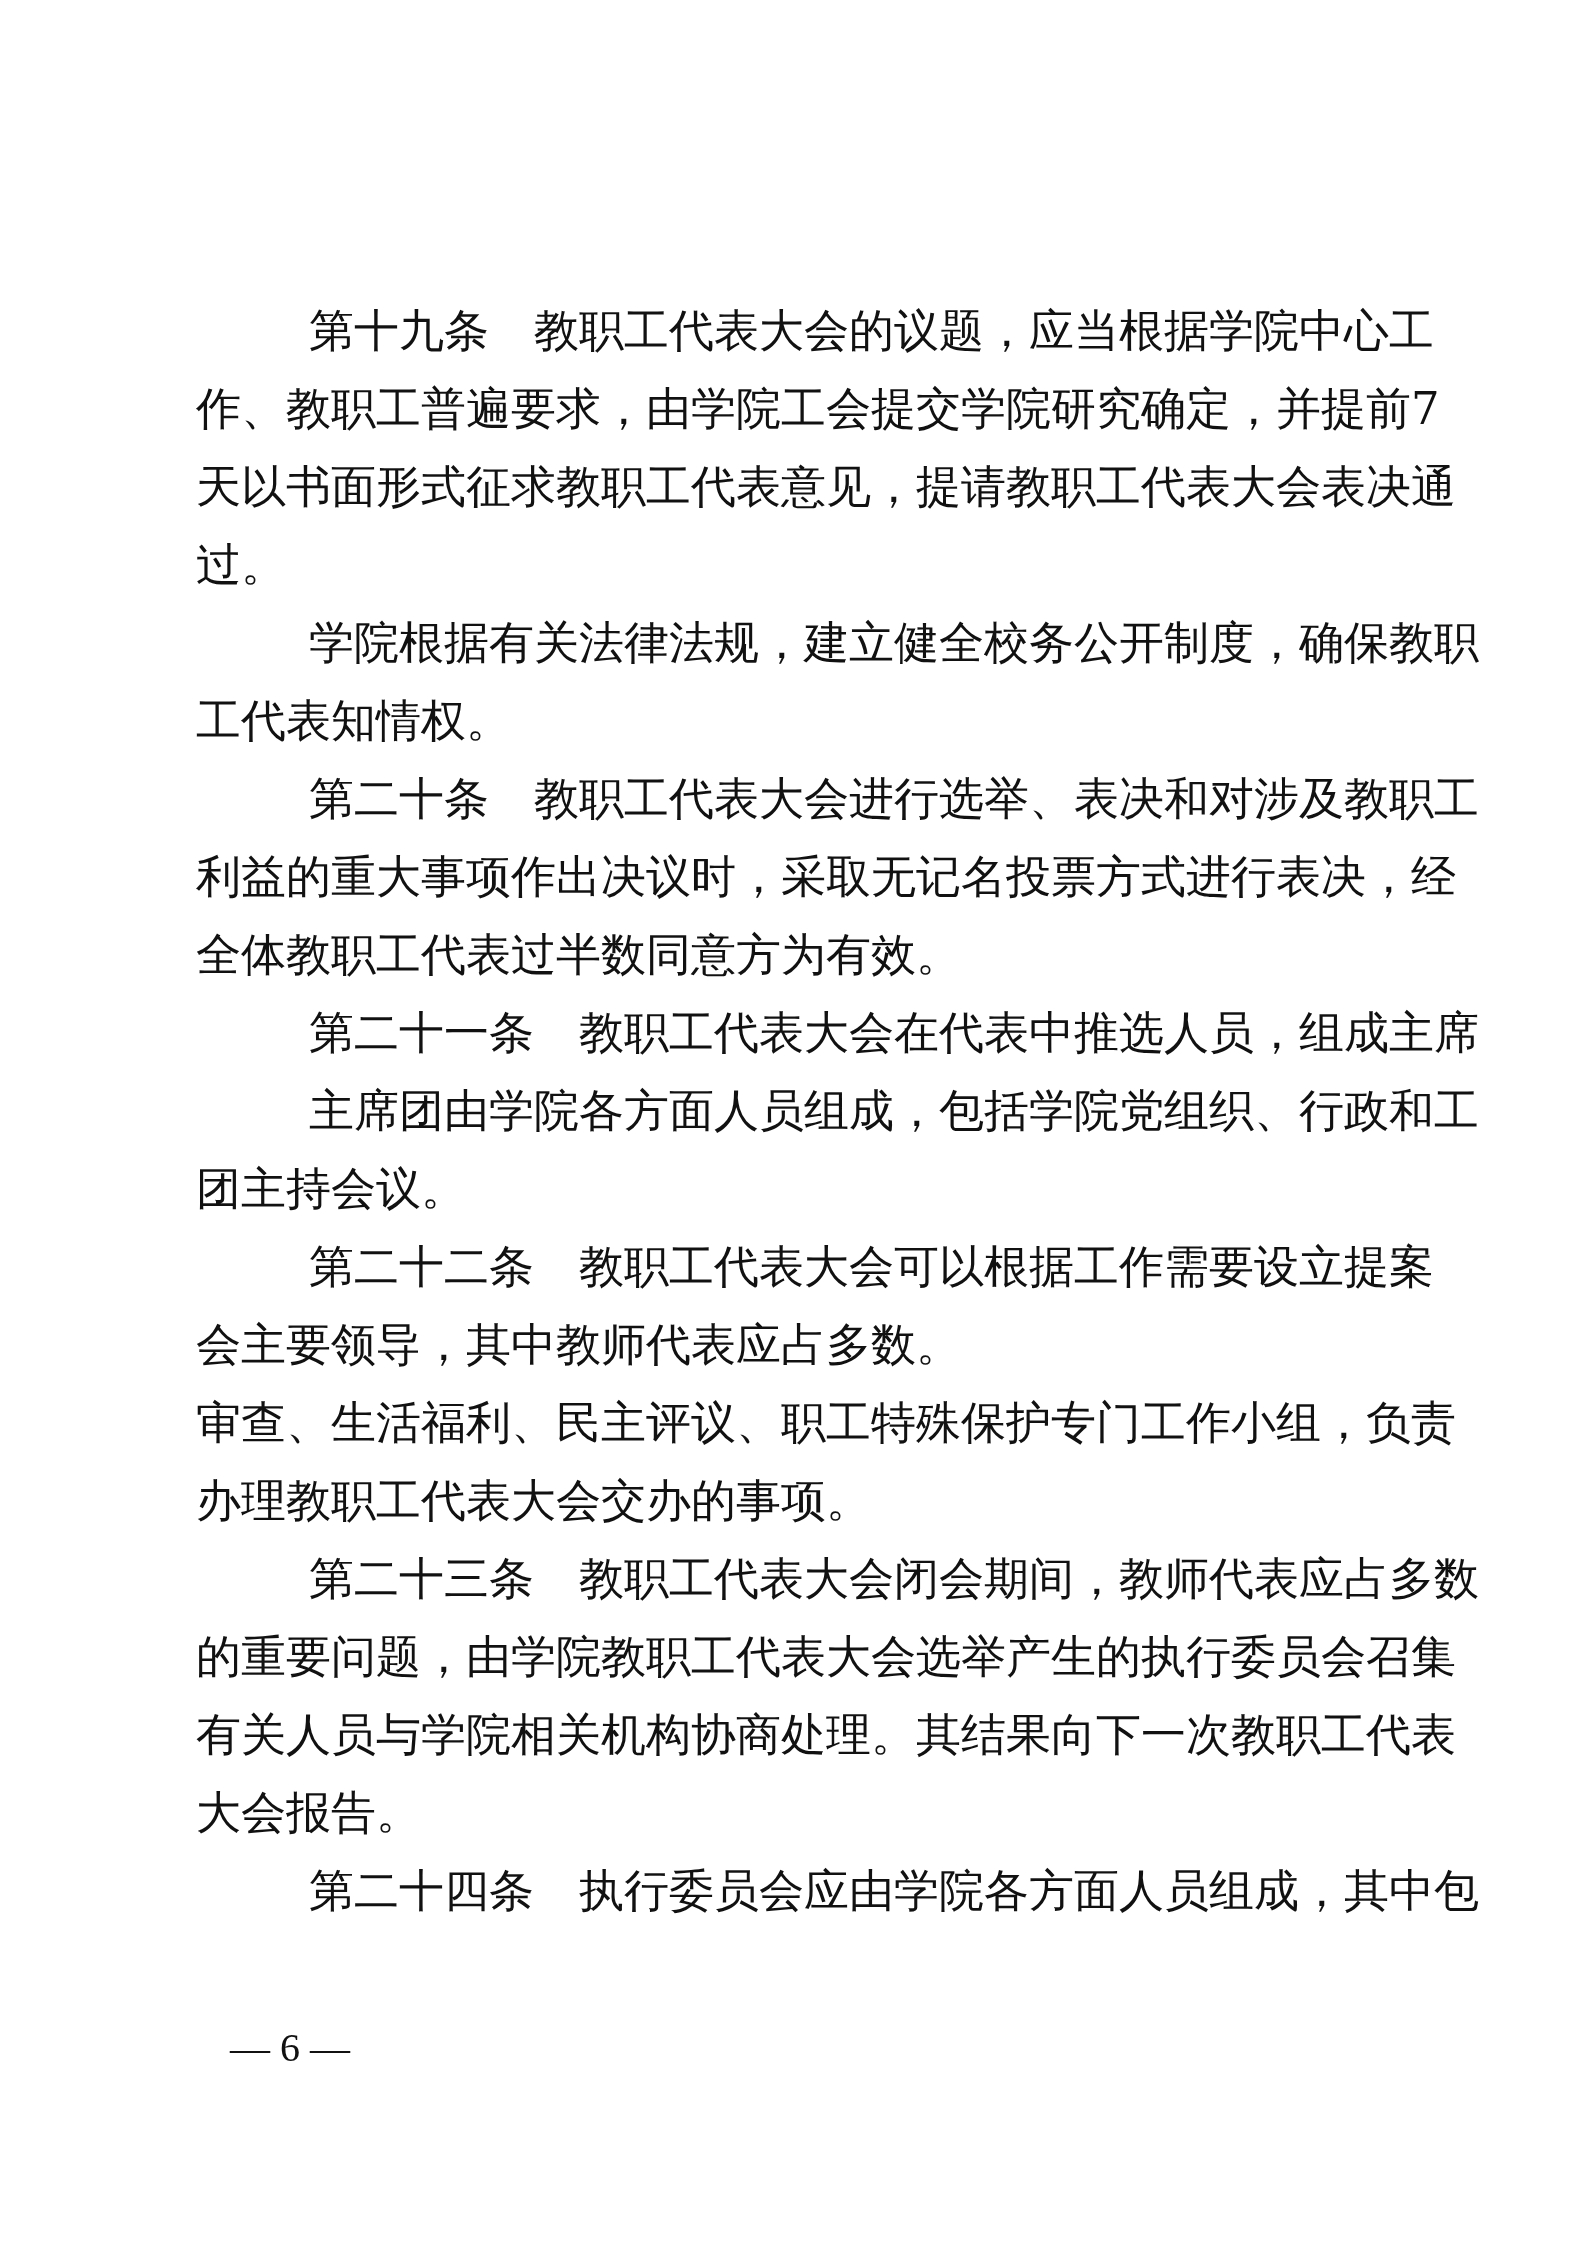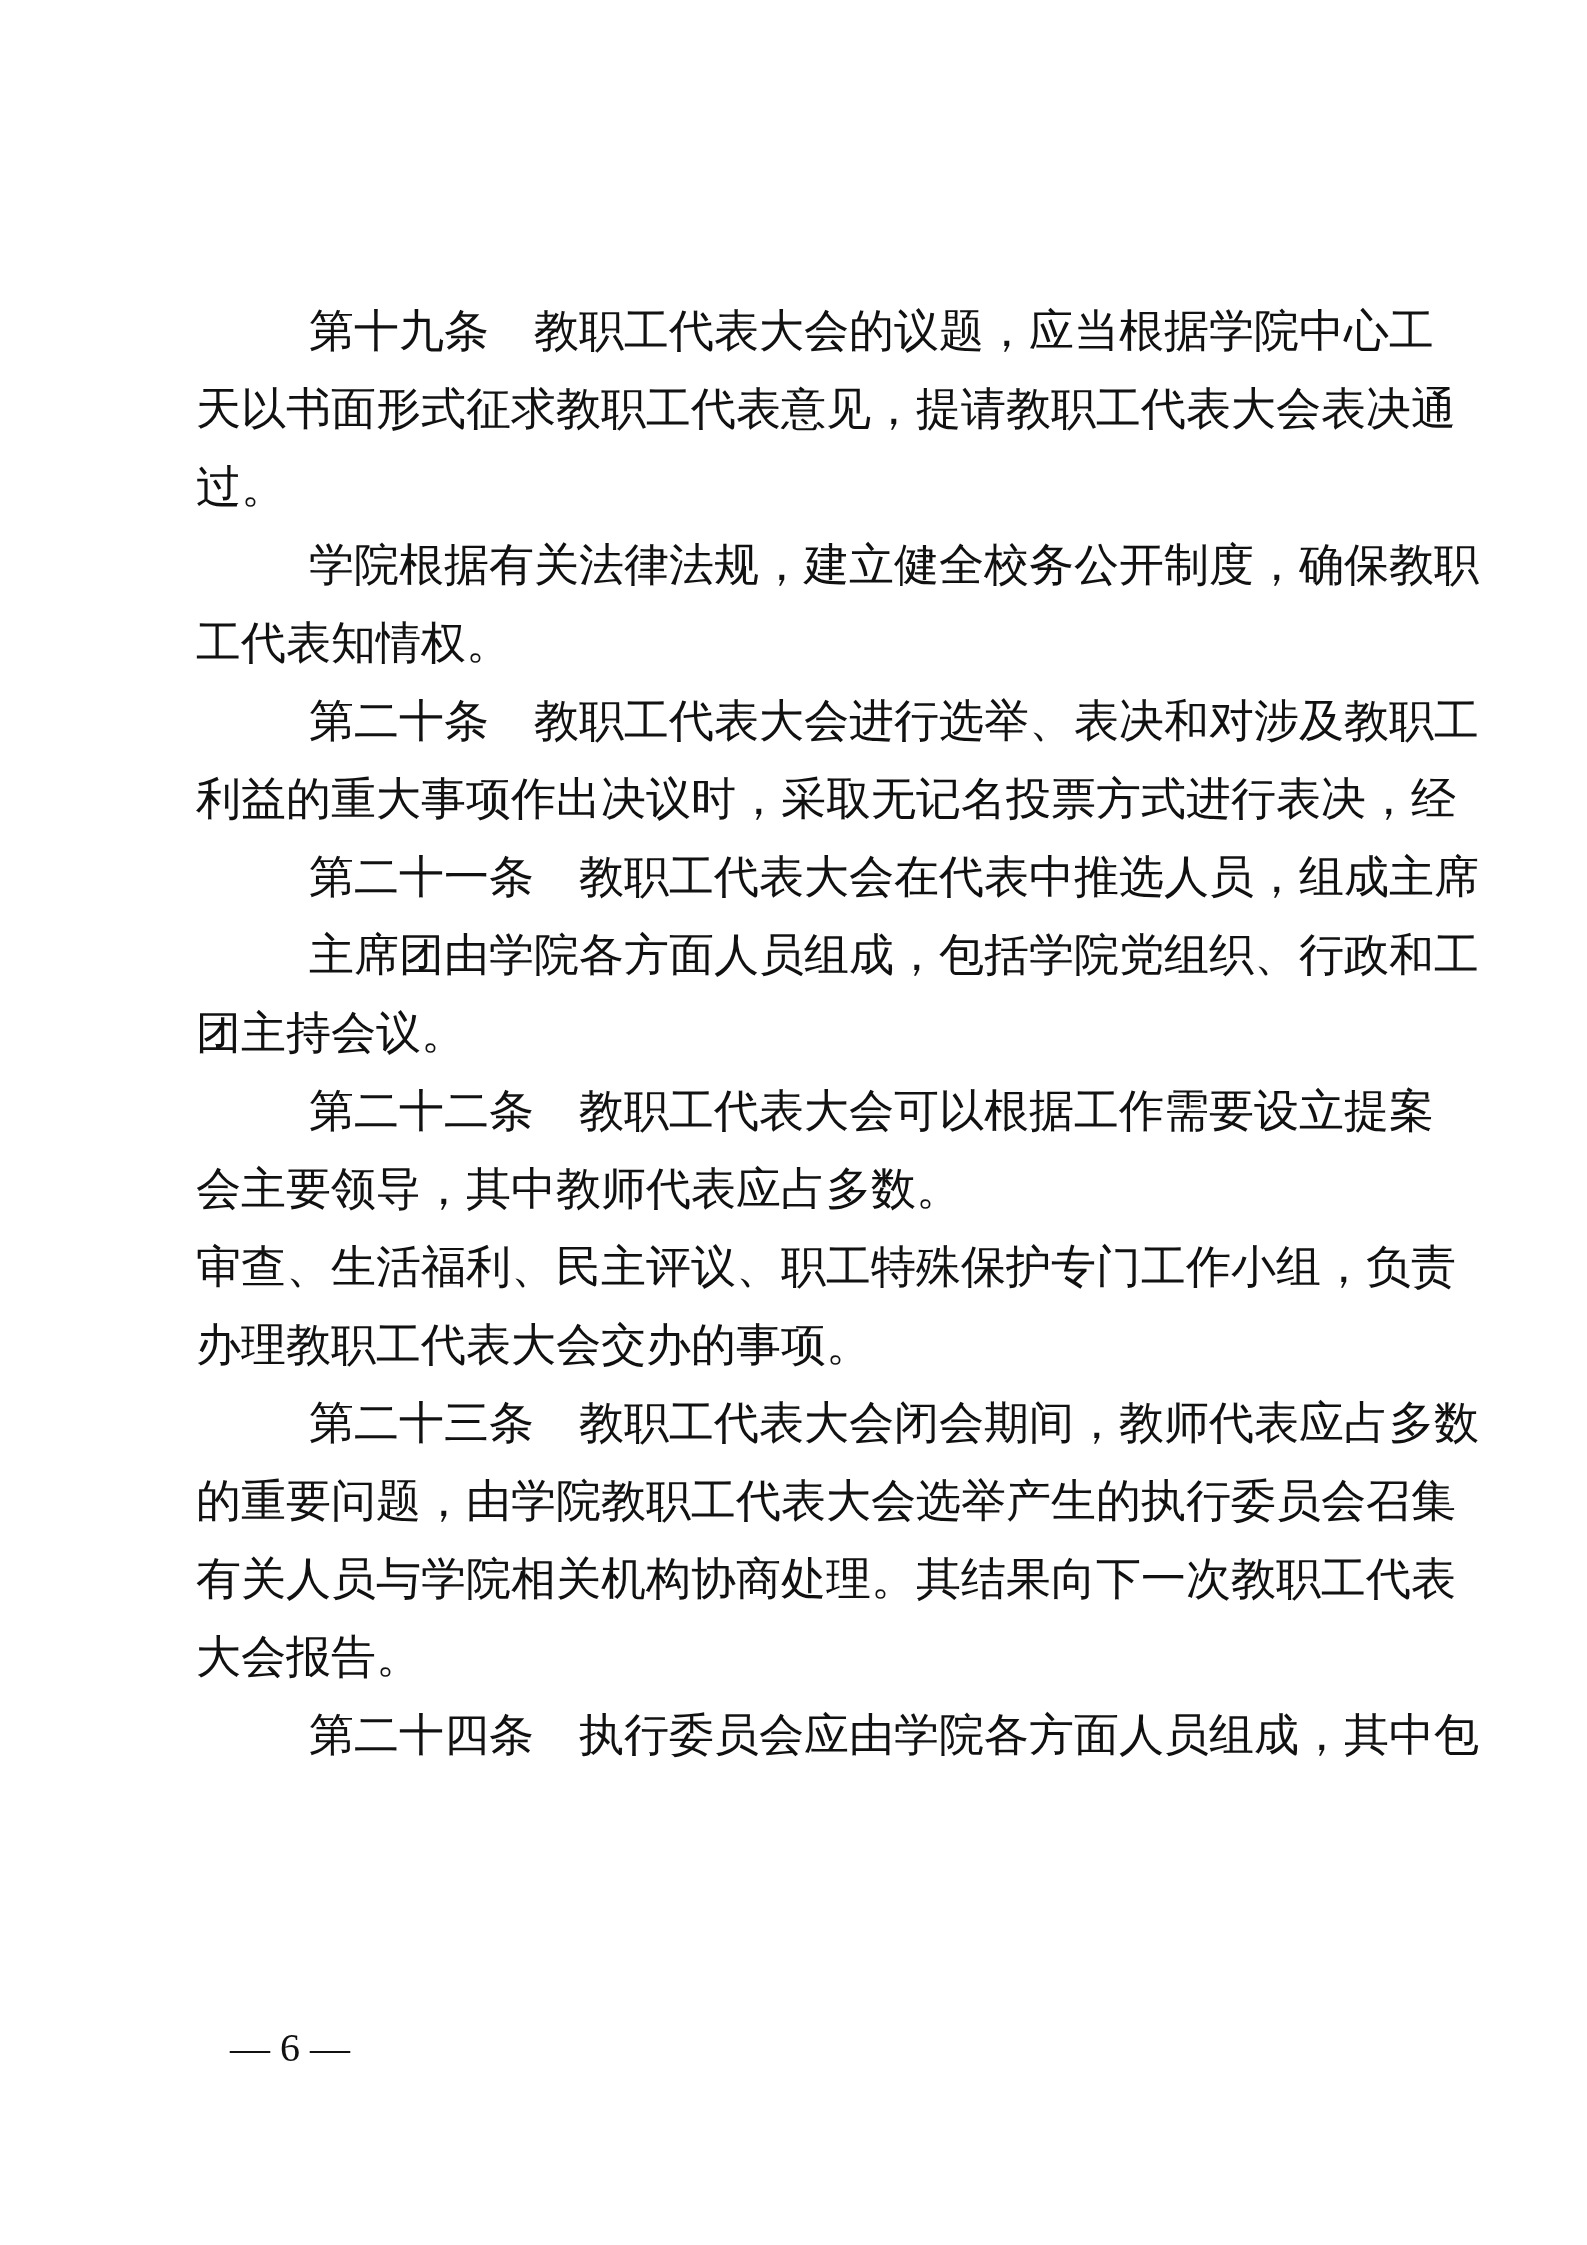--- a/index.html
+++ b/index.html
@@ -53,26 +53,28 @@
       color: #111111;
       white-space: nowrap;
     }
   </style>
 </head>
 <body>
 
 <div class="page">
   <div class="body-text">
     <div class="line indent">第十九条　教职工代表大会的议题，应当根据学院中心工</div>
+    <div class="line">作、教职工普遍要求，由学院工会提交学院研究确定，并提前7</div>
     <div class="line">天以书面形式征求教职工代表意见，提请教职工代表大会表决通</div>
     <div class="line last">过。</div>
     <div class="line indent">学院根据有关法律法规，建立健全校务公开制度，确保教职</div>
     <div class="line last">工代表知情权。</div>
     <div class="line indent">第二十条　教职工代表大会进行选举、表决和对涉及教职工</div>
     <div class="line">利益的重大事项作出决议时，采取无记名投票方式进行表决，经</div>
+    <div class="line last">全体教职工代表过半数同意方为有效。</div>
     <div class="line indent">第二十一条　教职工代表大会在代表中推选人员，组成主席</div>
     <div class="line indent">主席团由学院各方面人员组成，包括学院党组织、行政和工</div>
     <div class="line last">团主持会议。</div>
     <div class="line indent">第二十二条　教职工代表大会可以根据工作需要设立提案</div>
     <div class="line last">会主要领导，其中教师代表应占多数。</div>
     <div class="line">审查、生活福利、民主评议、职工特殊保护专门工作小组，负责</div>
     <div class="line last">办理教职工代表大会交办的事项。</div>
     <div class="line indent">第二十三条　教职工代表大会闭会期间，教师代表应占多数</div>
     <div class="line">的重要问题，由学院教职工代表大会选举产生的执行委员会召集</div>
     <div class="line">有关人员与学院相关机构协商处理。其结果向下一次教职工代表</div>

